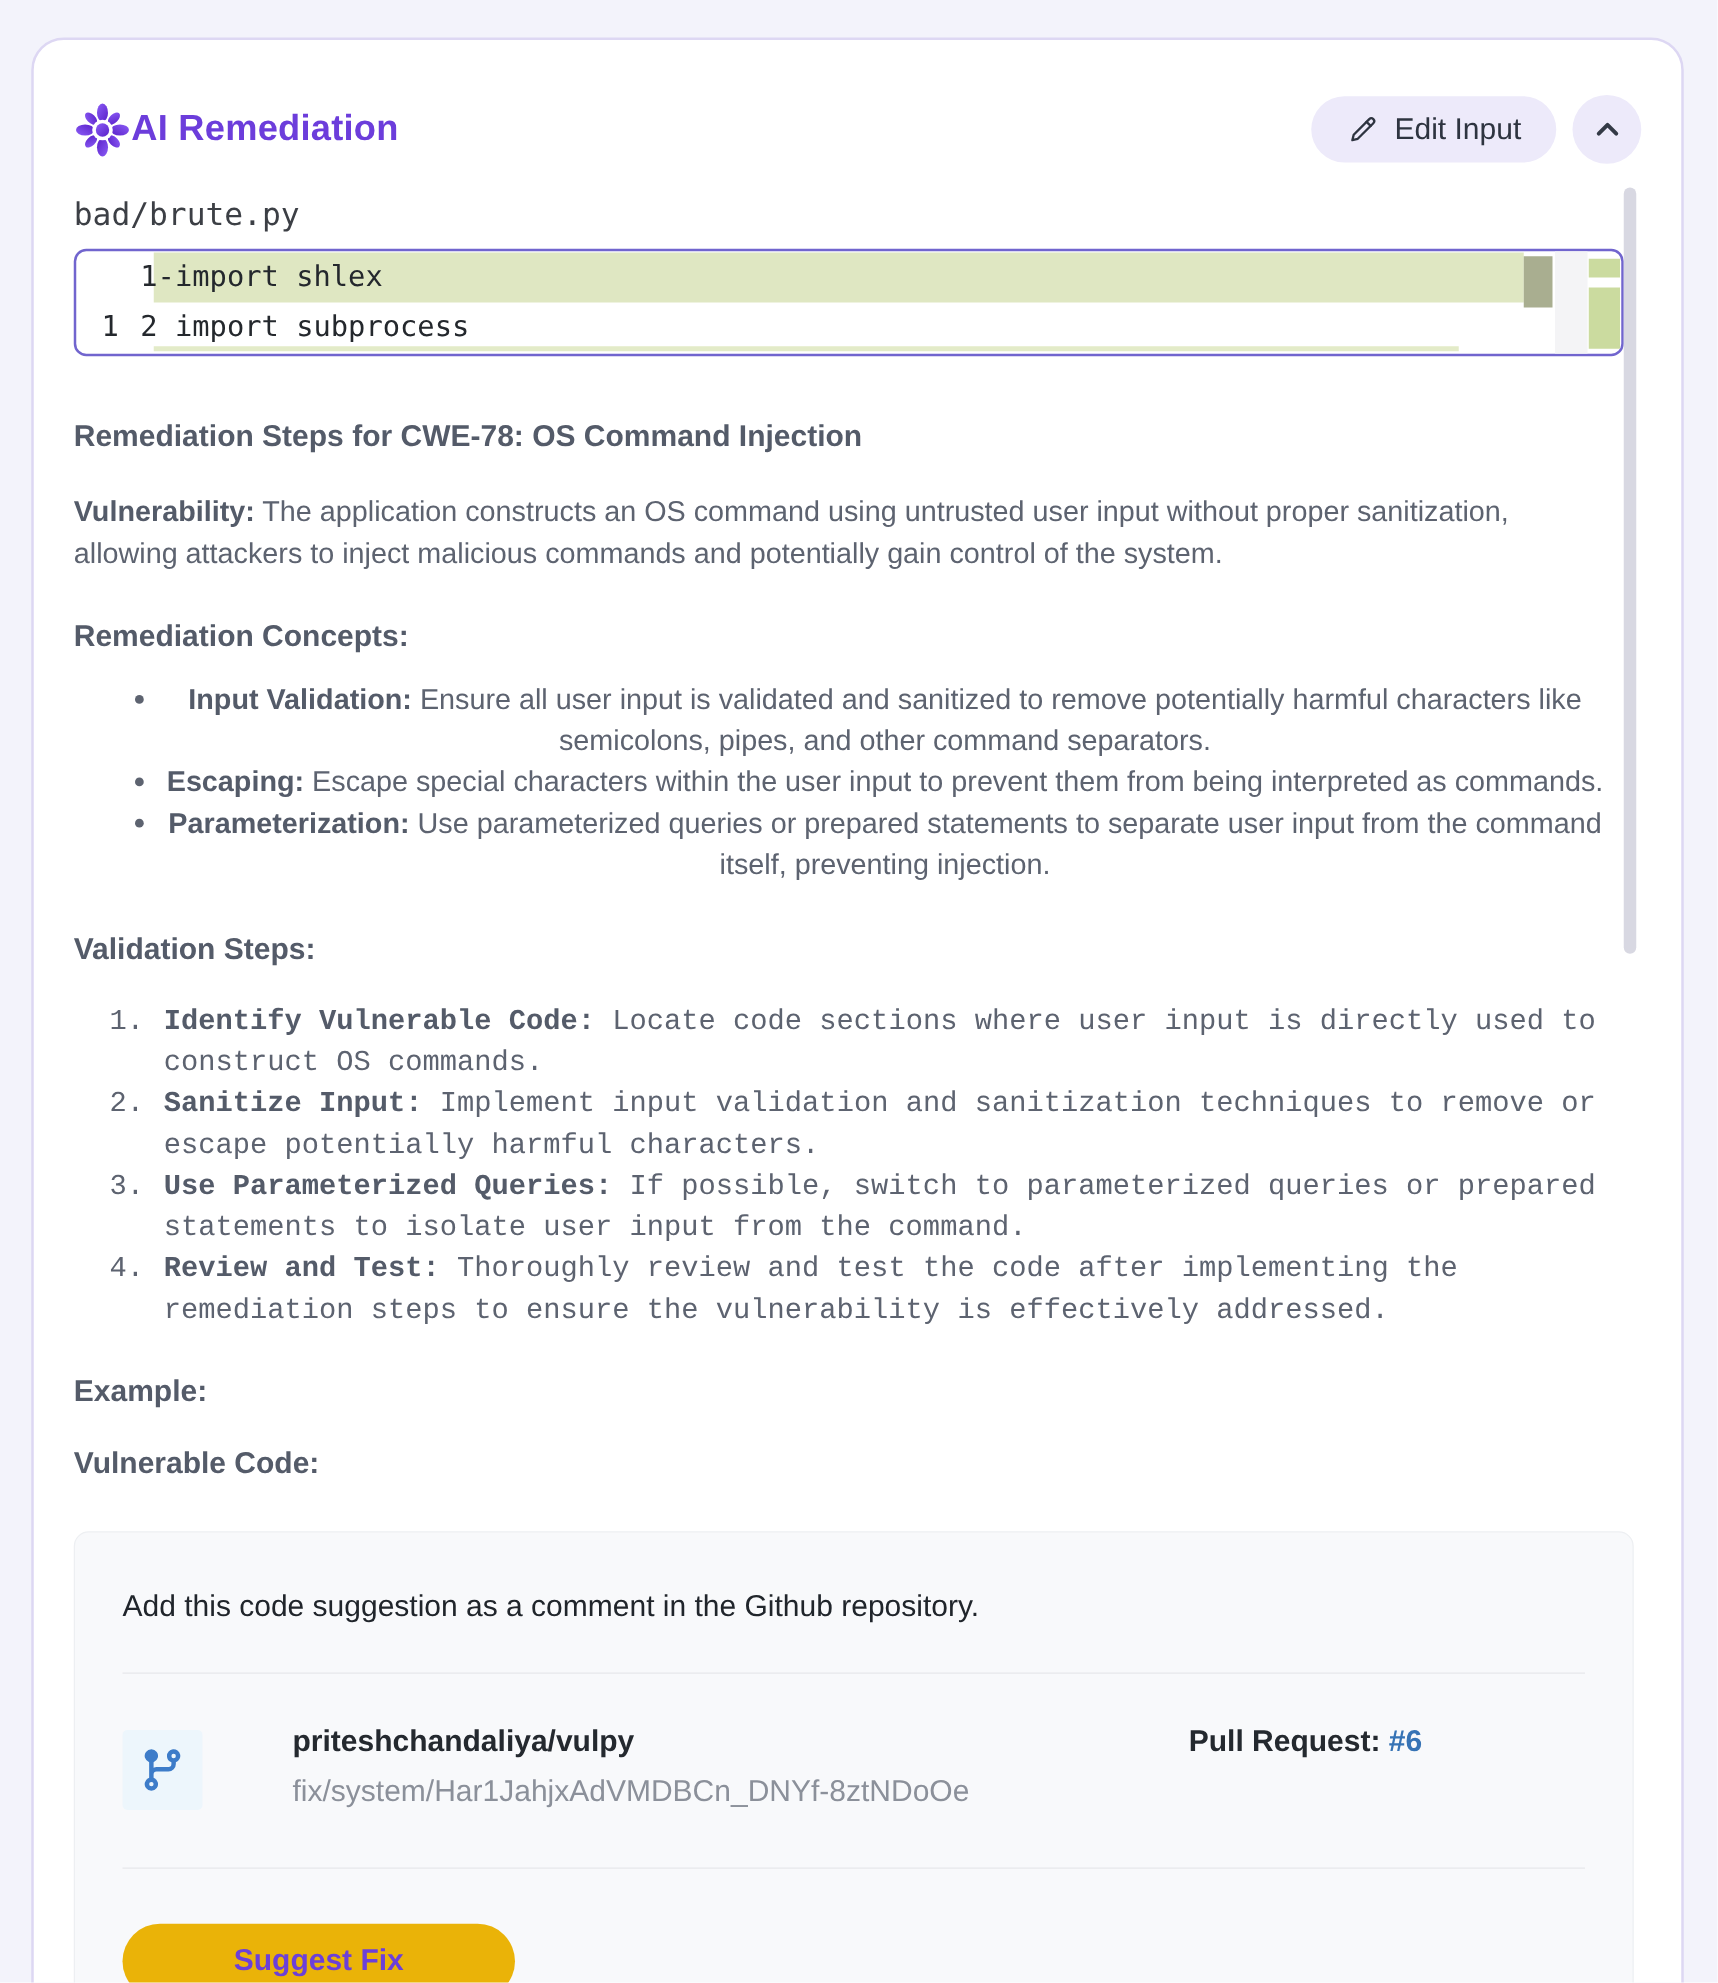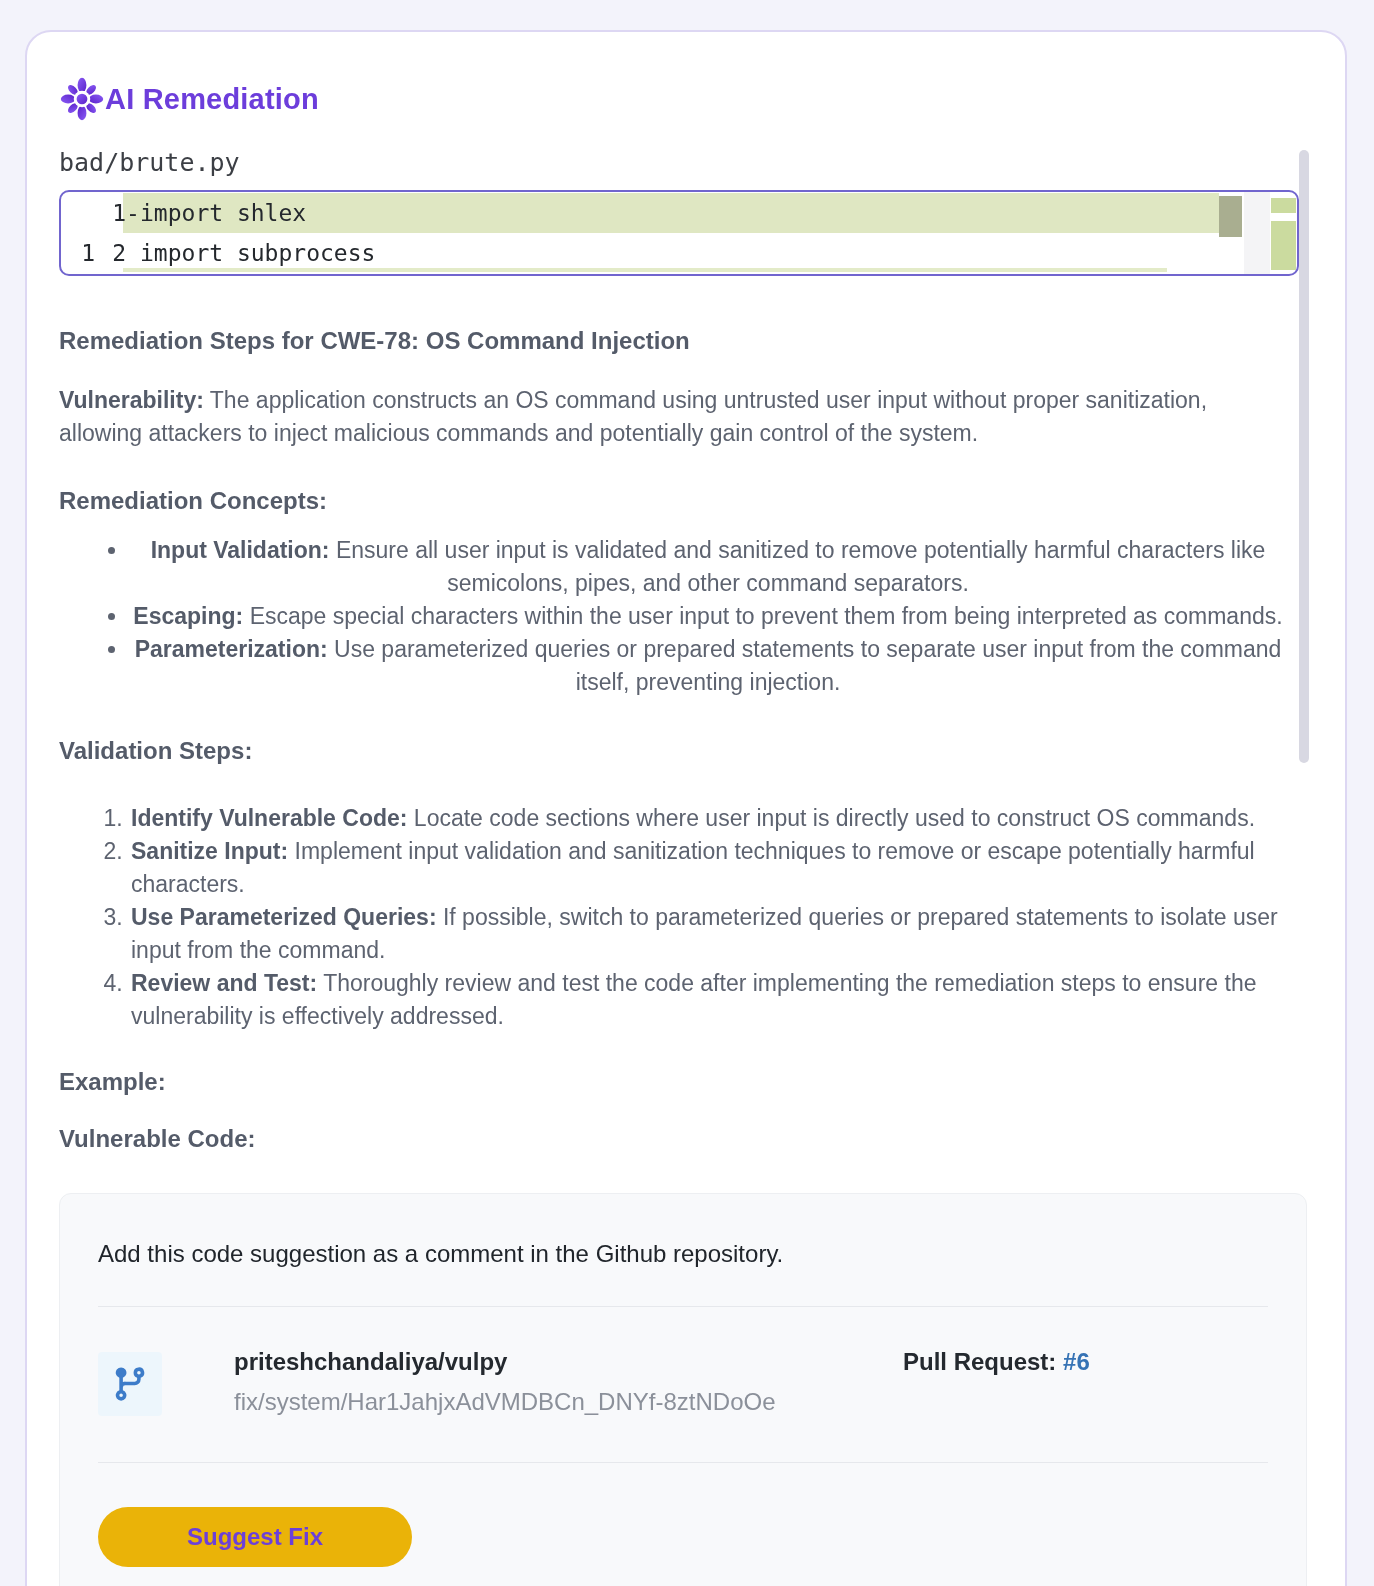--- a/index.html
+++ b/index.html
@@ -70,36 +70,36 @@
     background:#d8d8e2; cursor:grab;
   }
   
   .prose { margin-top:50px; width:1226px; font-size:23px; line-height:33px; }
   .prose h3 { font-size:24px; line-height:30px; font-weight:700; color:#545b69; }
   .b { font-weight:700; color:#545b69; }
   .h-title { margin-top:0; }
   .p-vuln { margin-top:28px; }
   .h-concepts { margin-top:36px; }
   .prose ul { margin-top:18px; padding-left:70px;text-align:center; }
-  .prose ol { margin-top:36px; padding-left:70px; }
+  .prose ol { margin-top:26px; padding-left:70px;font-family:Liberation Mono, monospace; }
   .prose li { padding-left:2px; }
   .prose ul li::marker { color:#5d6370; }
   .prose ol li::marker { color:#5d6370; }
   .h-steps { margin-top:37px; }
   .h-example { margin-top:34px; }
   .h-vulncode { margin-top:27px; }
   
   .gh-card {
     margin-top:39px; width:1248px; height:480px;
     background:#f8f9fb; border:1px solid #edeff2; border-radius:12px;
     padding:46px 38px 0 38px;
   }
   .gh-instruction { font-size:24px; color:#20252b; }
   .gh-divider { border:none; border-top:1px solid #e6e8ec; margin-top:38px; }
-  .repo-row { display:flex; align-items:flex-start; padding:41px 0 46px 0; }
+  .repo-row { display:flex; align-items:flex-start; padding:41px 0 46px 0;gap:48px; }
   .repo-left { display:flex; align-items:flex-start; width:805px; flex:none; }
   .repo-icon-tile {
     width:64px; height:64px; flex:none; margin-top:4px;
     background:#edf6fc; border-radius:4px;
     display:flex; align-items:center; justify-content:center;
   }
   .repo-icon-tile svg { width:38px; height:38px; }
   .repo-names { margin-left:72px; }
   .repo-name { font-size:24px; font-weight:700; color:#24292f; }
   .repo-branch { margin-top:12px; font-size:24px; color:#8b909a; }
@@ -149,20 +149,34 @@
               <ellipse cx="24" cy="9.5" rx="4.6" ry="7.6"></ellipse>
             </g>
           <g transform="rotate(315 24 24)">
               <ellipse cx="24" cy="10.5" rx="3.6" ry="6.2"></ellipse>
             </g>
         </g>
         <circle cx="24" cy="24" r="8.6" fill="#ffffff"></circle>
         <circle cx="24" cy="24" r="5.6" fill="url(#lg)"></circle>
       </svg>
       <div class="title">AI Remediation</div>
+    </div>
+    <div class="hdr-right">
+      <button class="pill-btn">
+        <svg viewBox="0 0 24 24" fill="none" stroke="#2e3440" stroke-width="1.7" stroke-linecap="round" stroke-linejoin="round">
+          <path d="M4.5 19.5l1-4L17 4a2.1 2.1 0 0 1 3 3L8.5 18.5l-4 1z"></path>
+          <path d="M15 6l3 3"></path>
+        </svg>
+        <span>Edit Input</span>
+      </button>
+      <button class="circ-btn">
+        <svg viewBox="0 0 24 24" fill="none" stroke="#343a46" stroke-width="2.7" stroke-linecap="round" stroke-linejoin="round">
+          <path d="M6 14.5L12 8.5l6 6"></path>
+        </svg>
+      </button>
     </div>
   </div>
 
   <div class="filename">bad/brute.py</div>
 
   <div class="codeblock">
     <div class="cline">
       <div class="hl-added"></div>
       <span class="ln-old code-text"></span>
       <span class="ln-new code-text">1</span>

